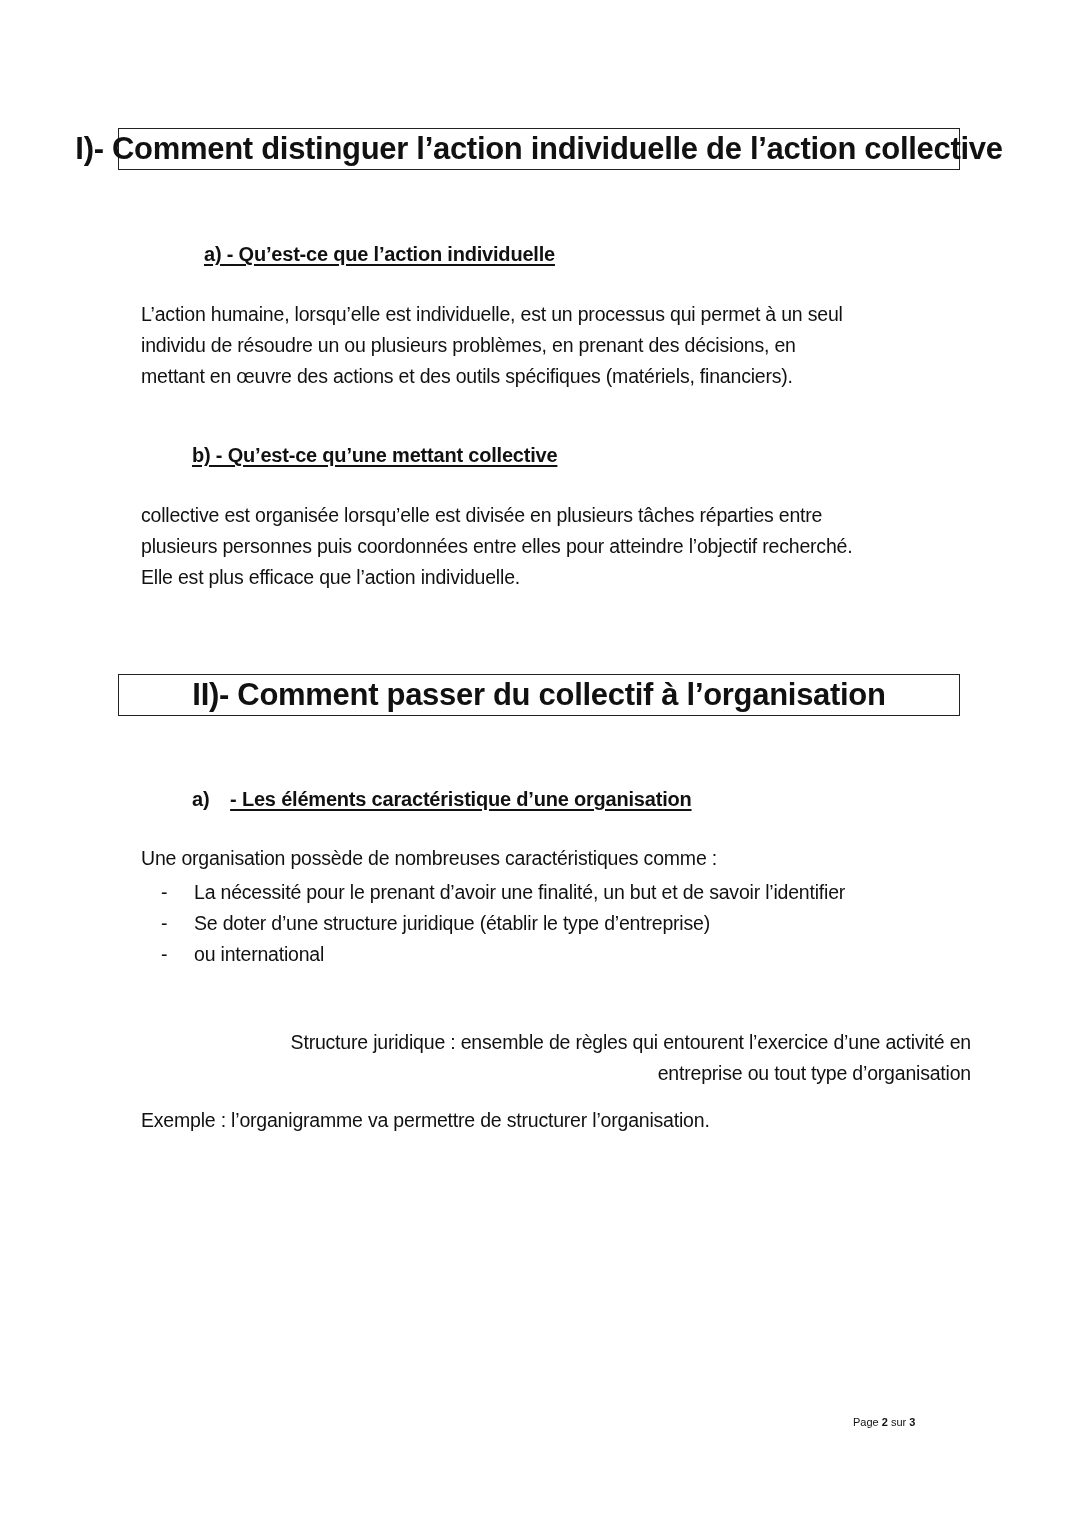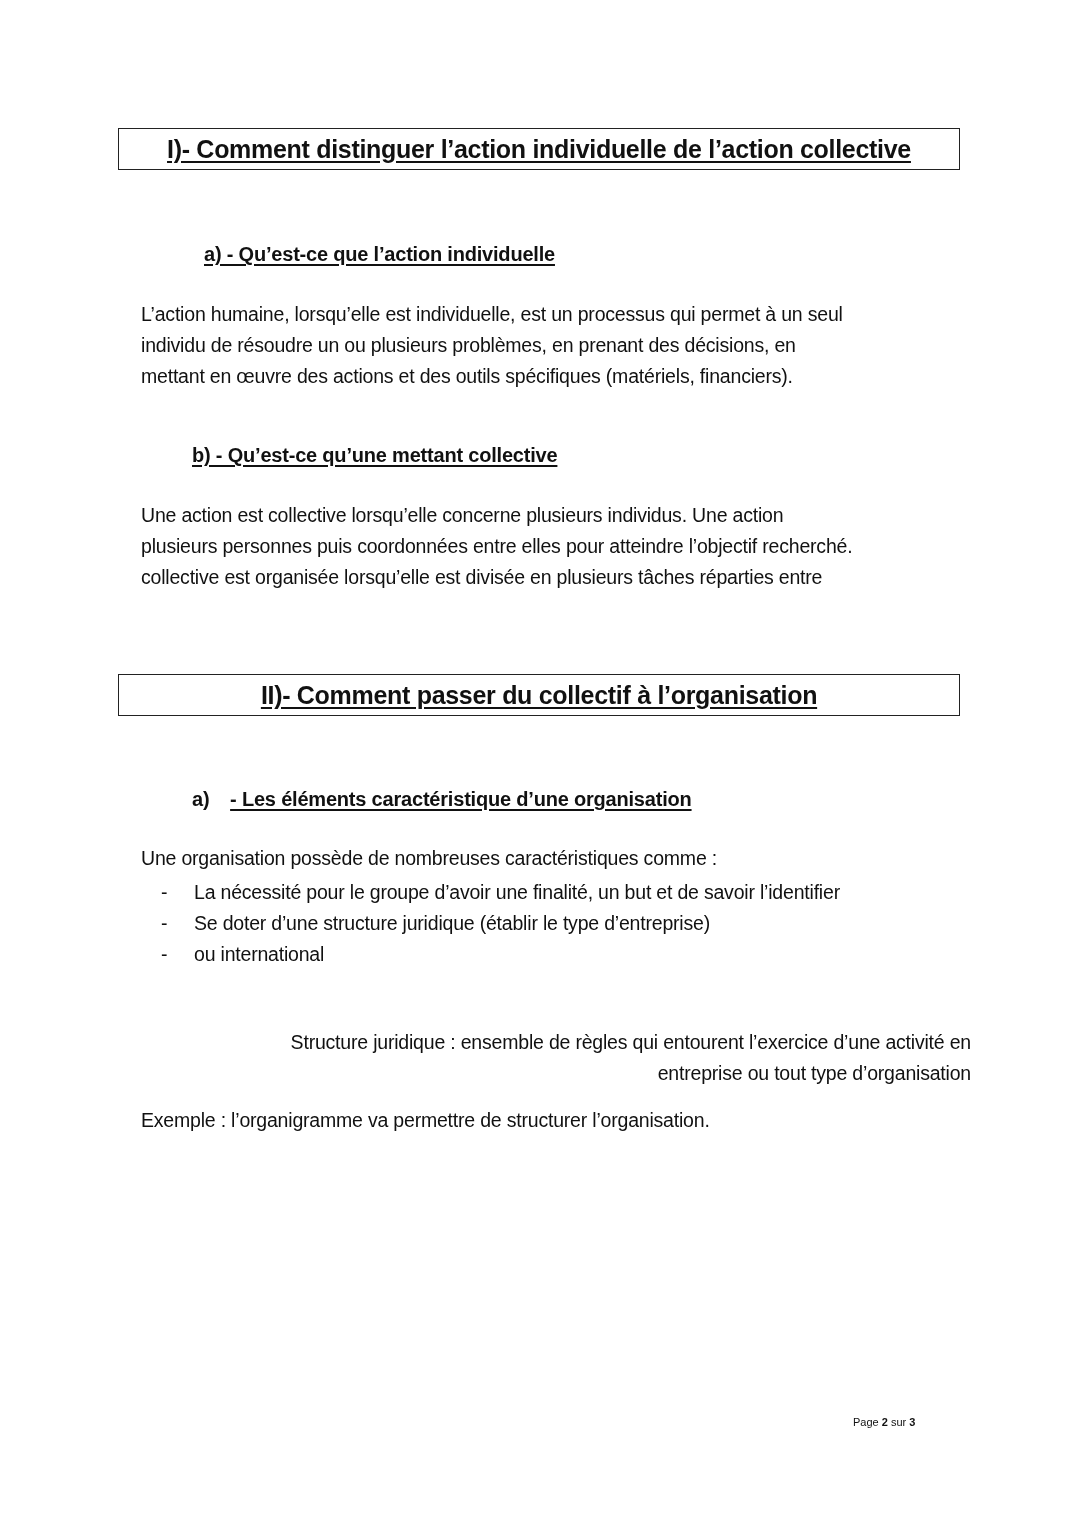--- a/index.html
+++ b/index.html
@@ -20,23 +20,22 @@
       left: 118px;
       width: 842px;
       height: 42px;
       border: 1.5px solid #222222;
       box-sizing: border-box;
       display: flex;
       align-items: center;
       justify-content: center;
     }
     .section-title {
-      font-size: 25px;
+      font-size: 31px;
       font-weight: bold;
-      text-decoration: underline;
       text-underline-offset: 3px;
       letter-spacing: -0.3px;
       white-space: nowrap;
     }
     .sub-heading {
       position: absolute;
       left: 192px;
       font-size: 20px;
       font-weight: bold;
       white-space: nowrap;
@@ -105,42 +104,42 @@
 <div class="para" style="top:287px;">
   <span class="line">L’action humaine, lorsqu’elle est individuelle, est un processus qui permet à un seul</span>
   <span class="line">individu de résoudre un ou plusieurs problèmes, en prenant des décisions, en</span>
   <span class="line">mettant en œuvre des actions et des outils spécifiques (matériels, financiers).</span>
 </div>
 
 <div class="sub-heading" style="top:444px;">
   <span class="u">b) - Qu’est-ce qu’une mettant collective</span>
 </div>
 <div class="para" style="top:488px;">
-  <span class="line">Une action est collective lorsqu’elle concerne plusieurs individus. Une action</span>
+  <span class="line">collective est organisée lorsqu’elle est divisée en plusieurs tâches réparties entre</span>
   <span class="line">plusieurs personnes puis coordonnées entre elles pour atteindre l’objectif recherché.</span>
-  <span class="line">collective est organisée lorsqu’elle est divisée en plusieurs tâches réparties entre</span>
+  <span class="line">Elle est plus efficace que l’action individuelle.</span>
 </div>
 
 <div class="section-box" style="top:674px;">
   <span class="section-title">II)- Comment passer du collectif à l’organisation</span>
 </div>
 
 <div class="sub-heading" style="top:788px;">
   <span>a)</span>
   <span style="display:inline-block;width:10px;"></span>
   <span class="u">- Les éléments caractéristique d’une organisation</span>
 </div>
 <div class="para" style="top:831px;">
   <span class="line">Une organisation possède de nombreuses caractéristiques comme :</span>
 </div>
 
 <ul class="bullets" style="top:877px;">
   <li>
     <span class="dash">-</span>
-    <span class="line">La nécessité pour le groupe d’avoir une finalité, un but et de savoir l’identifier</span>
+    <span class="line">La nécessité pour le prenant d’avoir une finalité, un but et de savoir l’identifier</span>
   </li>
   <li>
     <span class="dash">-</span>
     <span class="line">Se doter d’une structure juridique (établir le type d’entreprise)</span>
   </li>
   <li>
     <span class="dash">-</span>
     <span class="line">ou international</span>
   </li>
 </ul>

